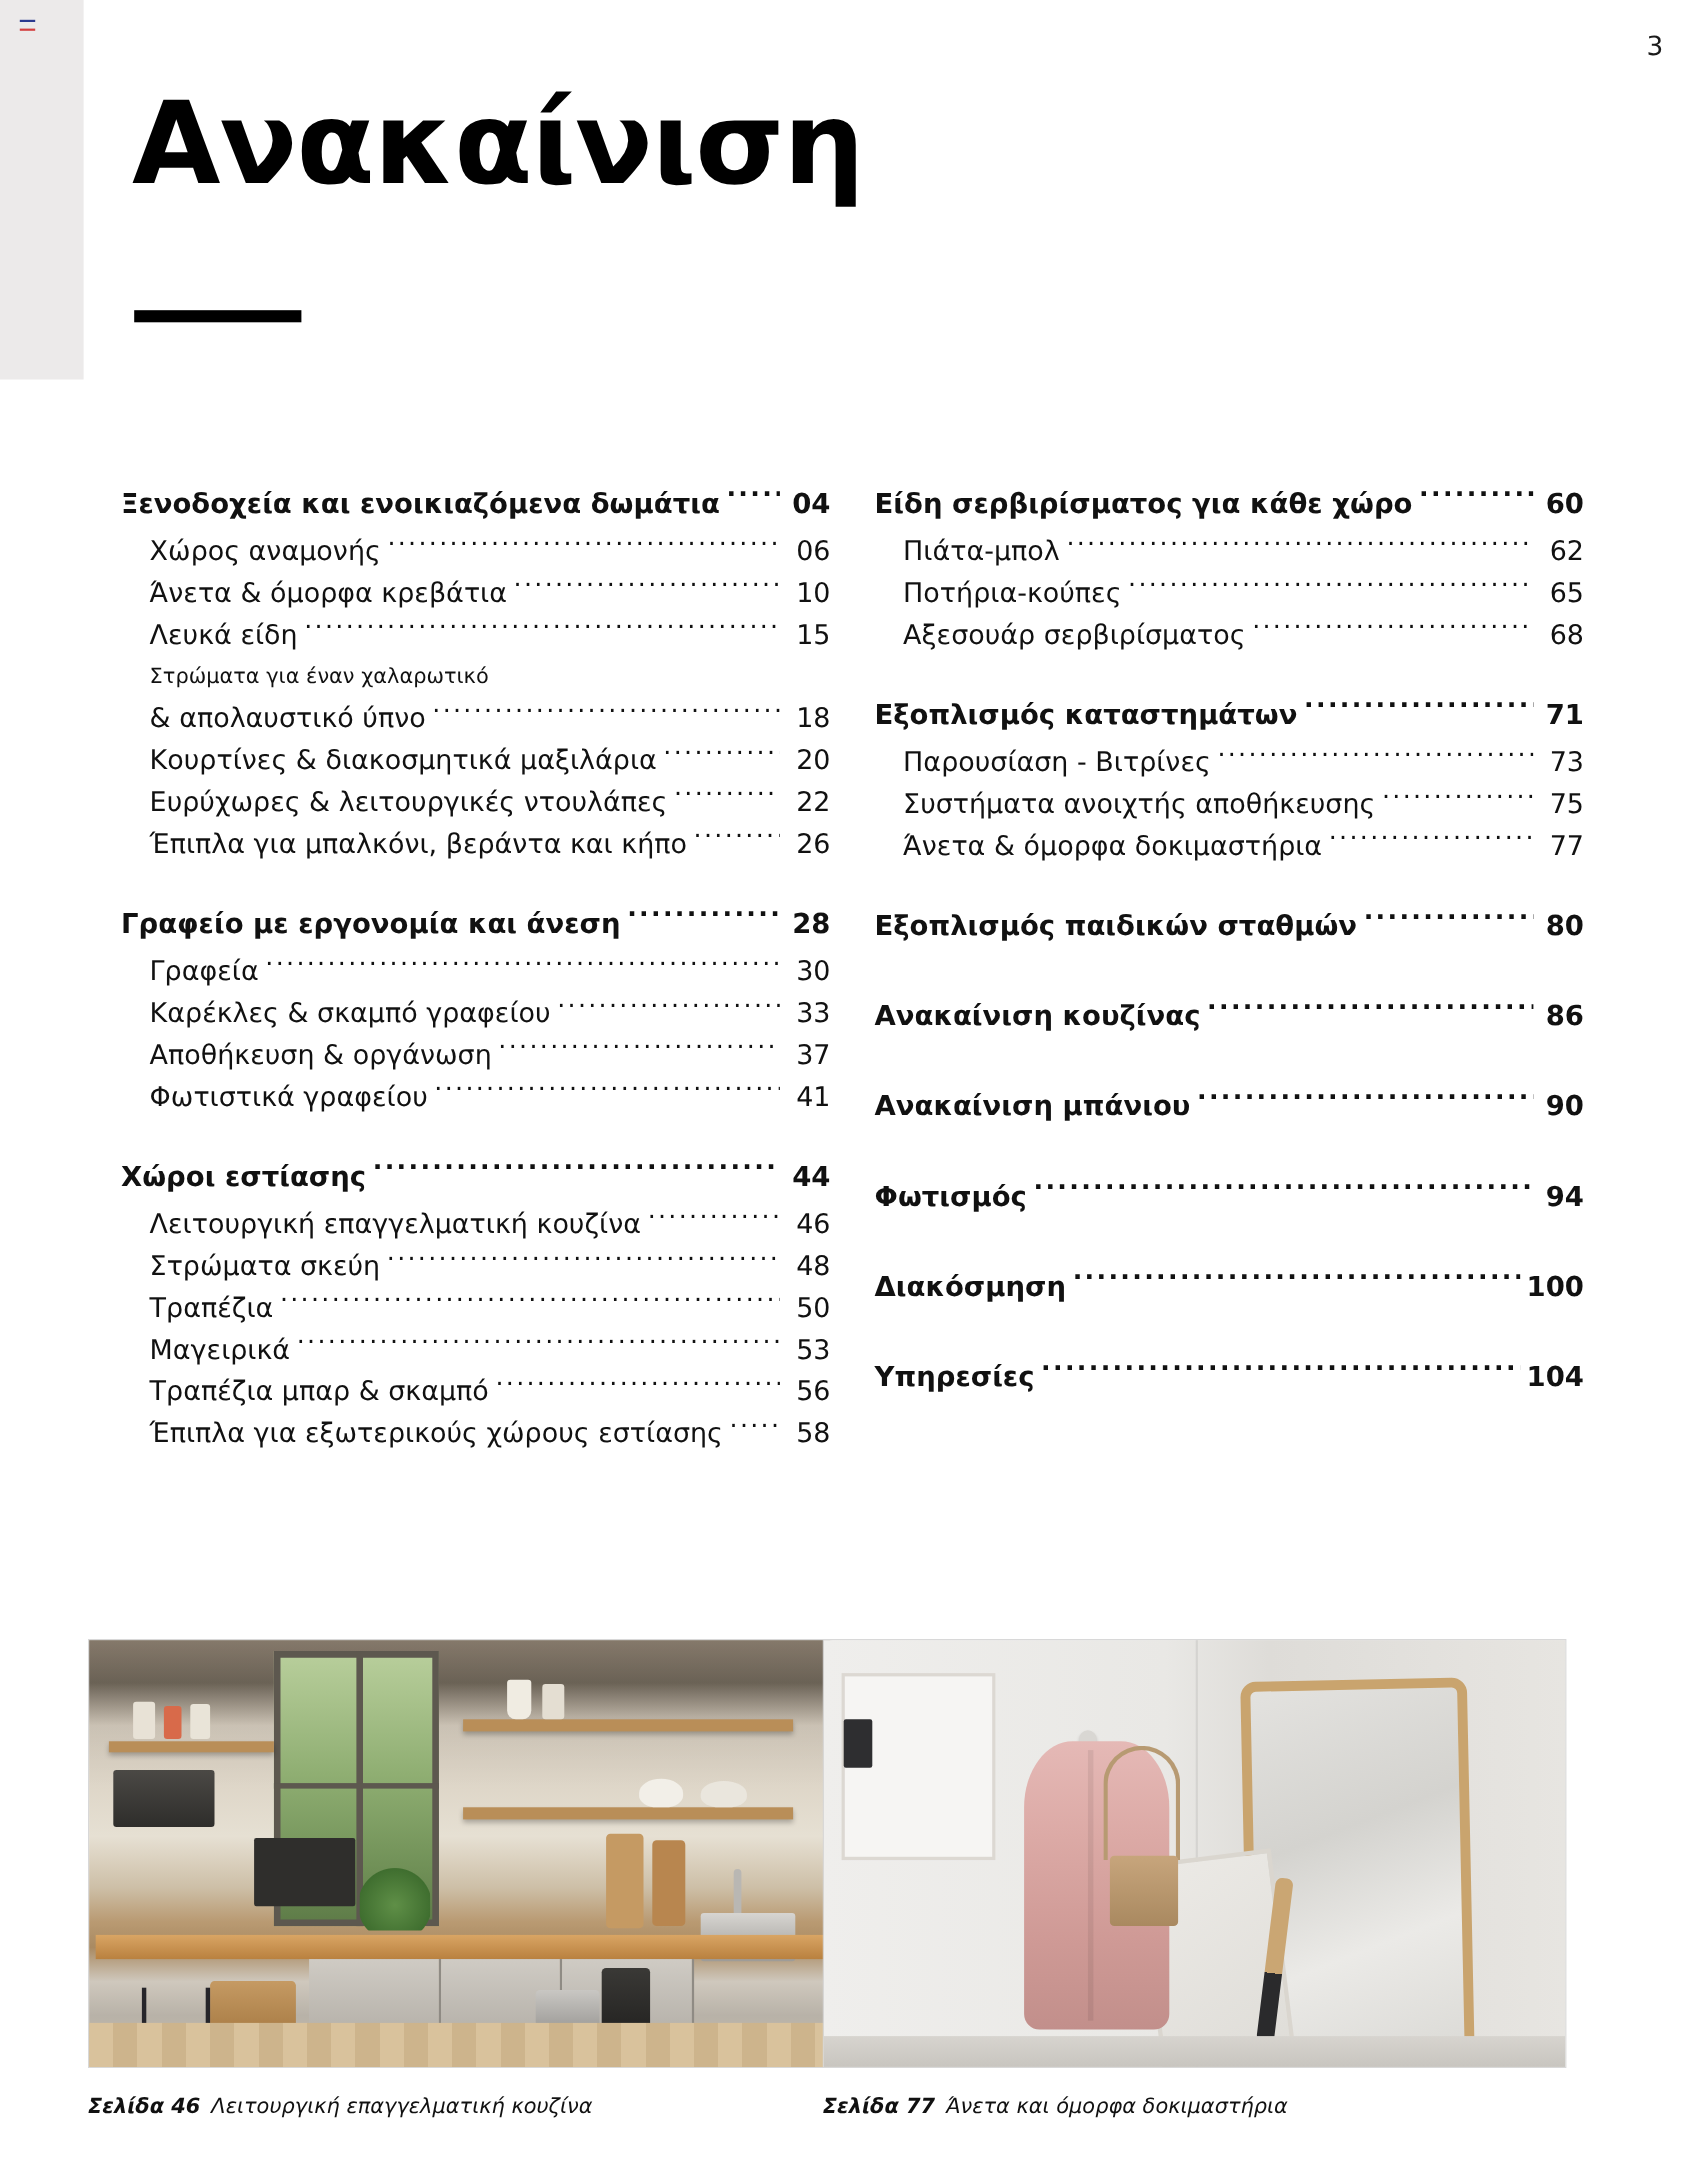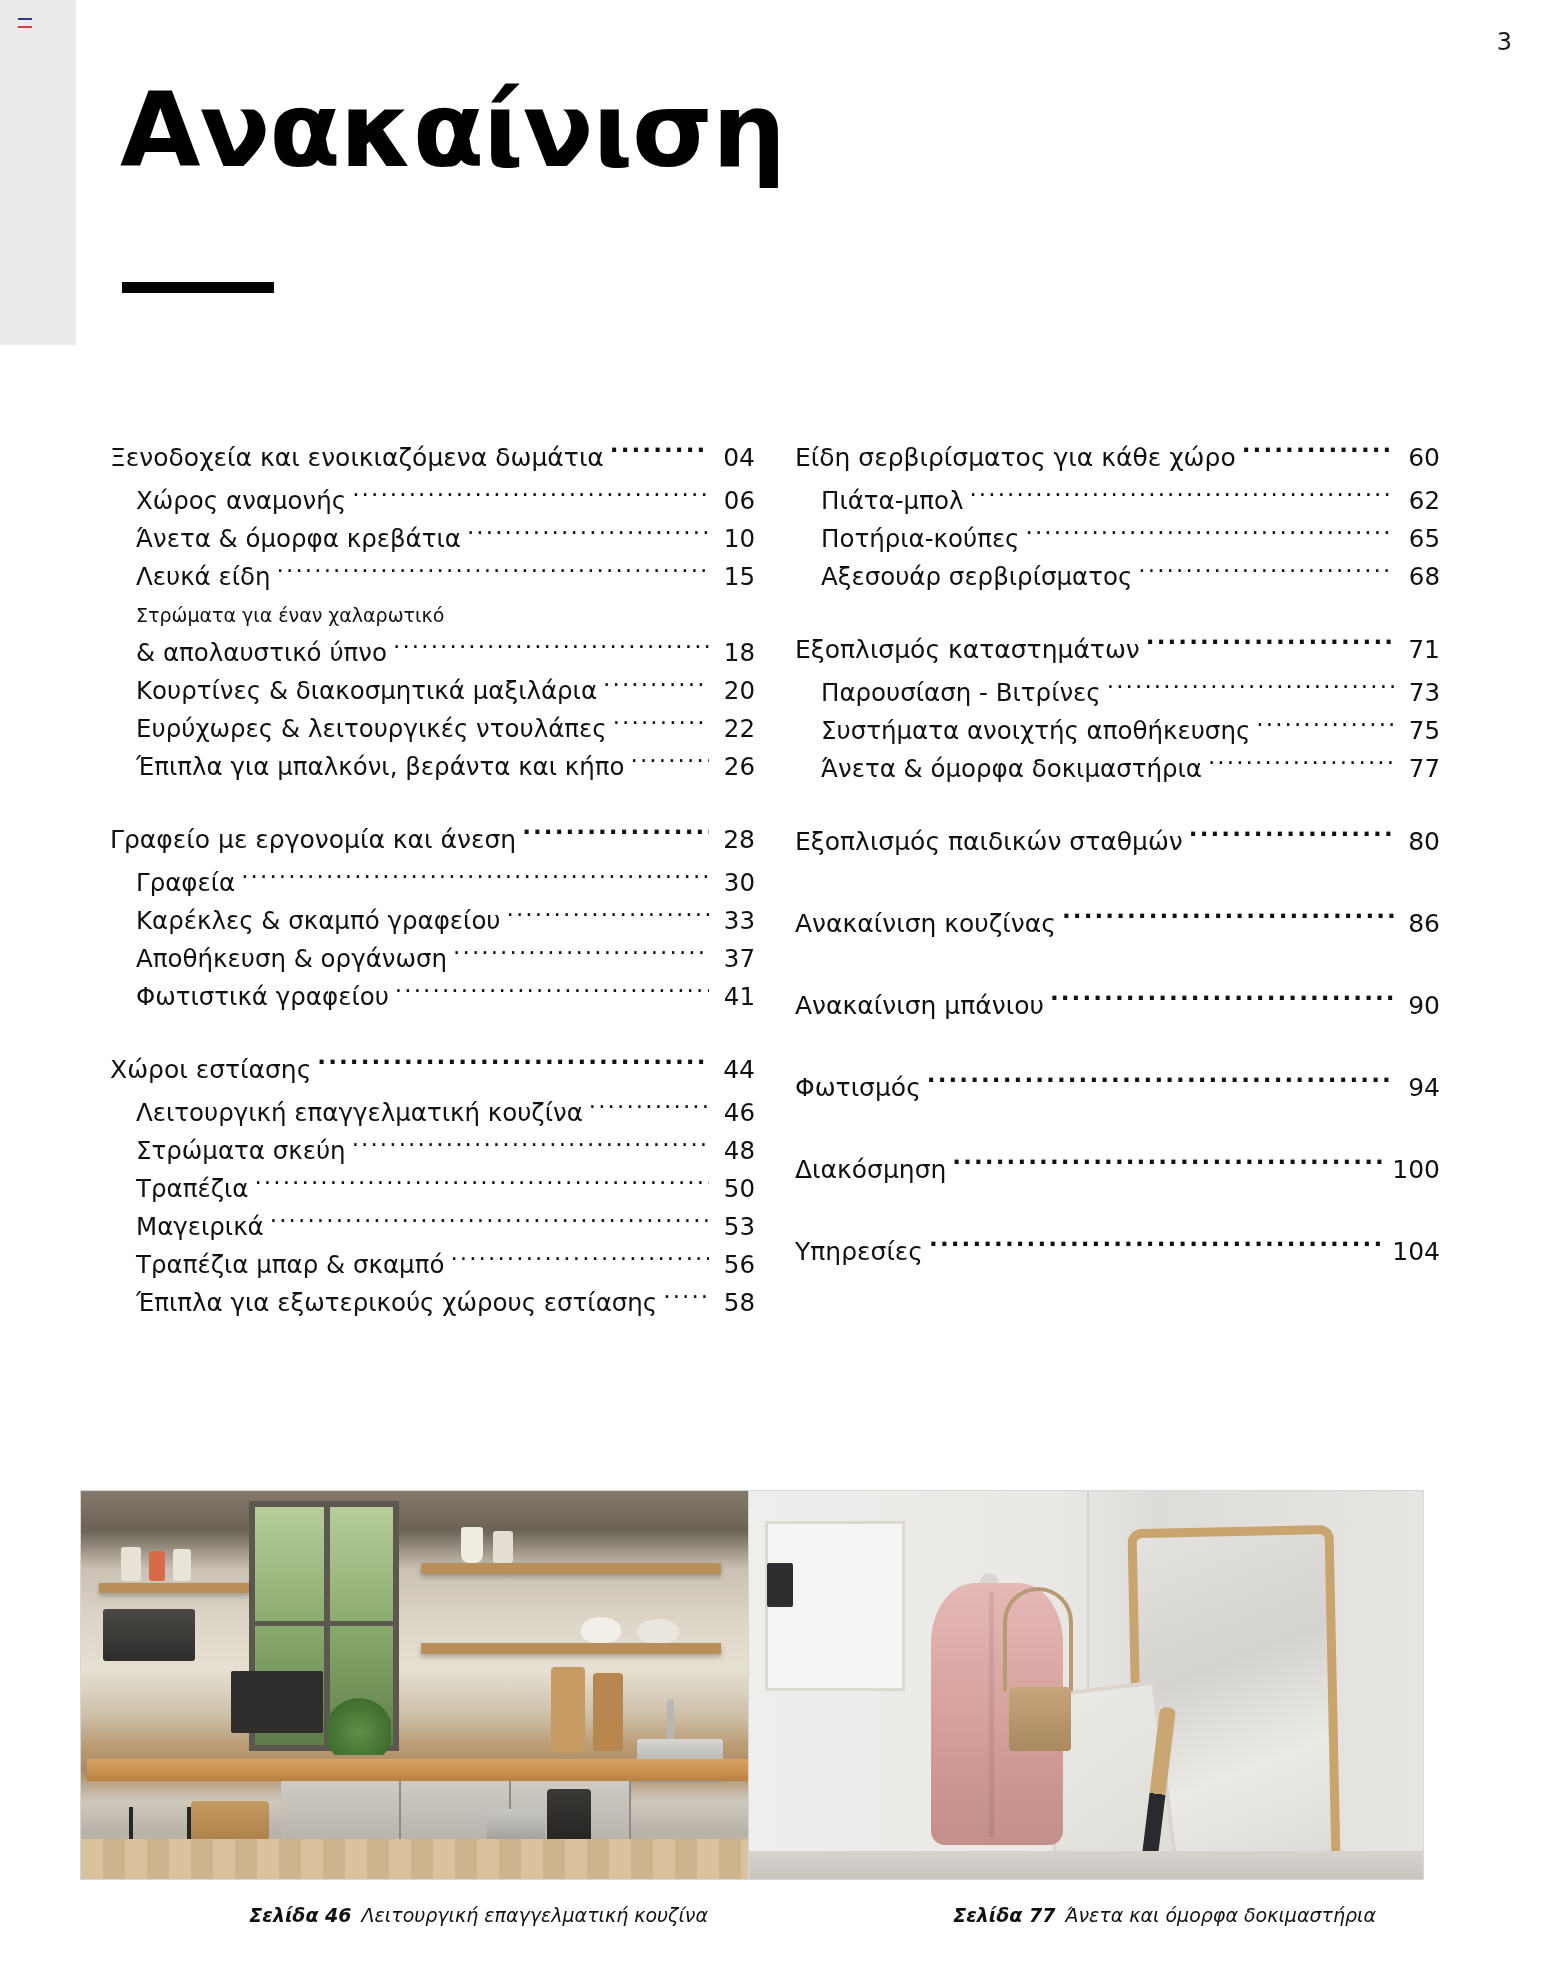--- a/index.html
+++ b/index.html
@@ -114,21 +114,21 @@
   }
   .row .pg {
     flex: 0 0 auto;
     white-space: nowrap;
     text-align: right;
     min-width: 40px;
   }
 
   
   .row.section {
-    font-weight: 400;
+    font-weight: 700;
     font-size: 25px;
     line-height: 40px;
     margin-bottom: 4px;
   }
   .row.section .leader::after { letter-spacing: 2.1px; font-weight: 700; }
 
   
   .row.item { padding-left: 26px; }
 
   
@@ -145,21 +145,21 @@
 
   
   .figures {
     position: absolute;
     left: 80px;
     top: 1490px;
     width: 1392px;
     display: flex;
     gap: 40px;
   }
-  .figure { width: 628px; text-align: right; }
+  .figure { width: 628px; }
   .photo {
     width: 676px;
     height: 390px;
     border: 1px solid #d8d8d8;
     position: relative;
     overflow: hidden;
   }
 
   
   .photo-kitchen {

